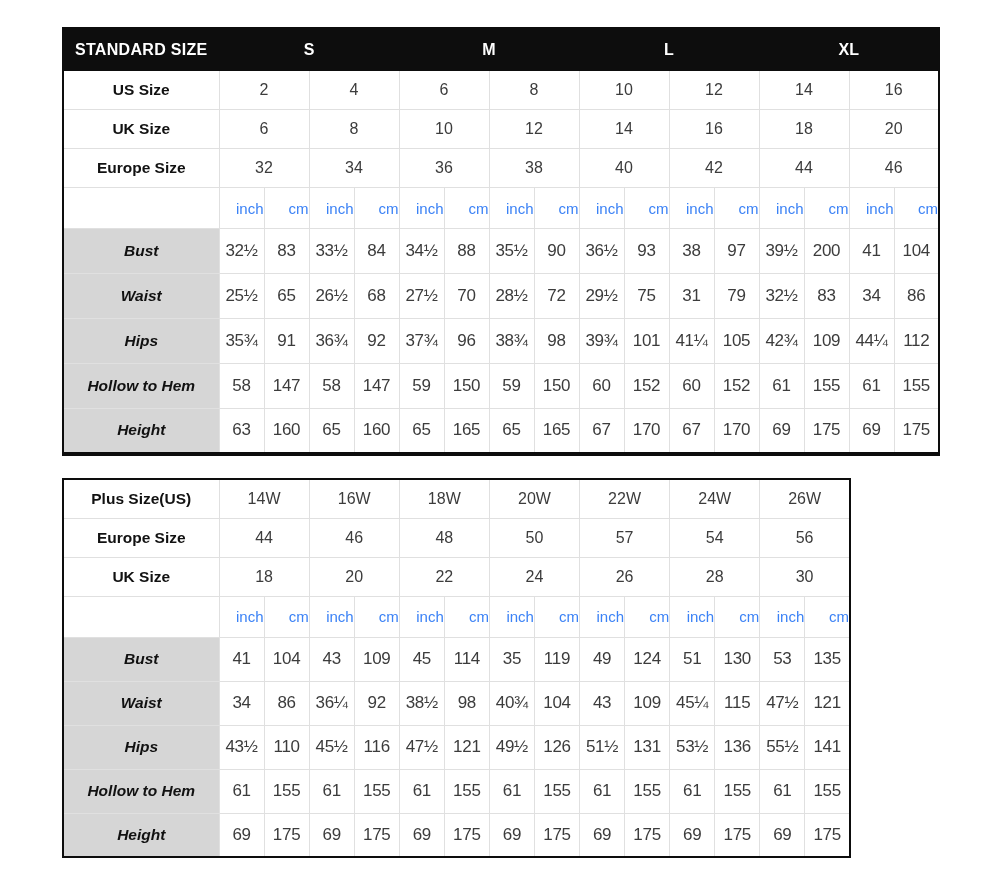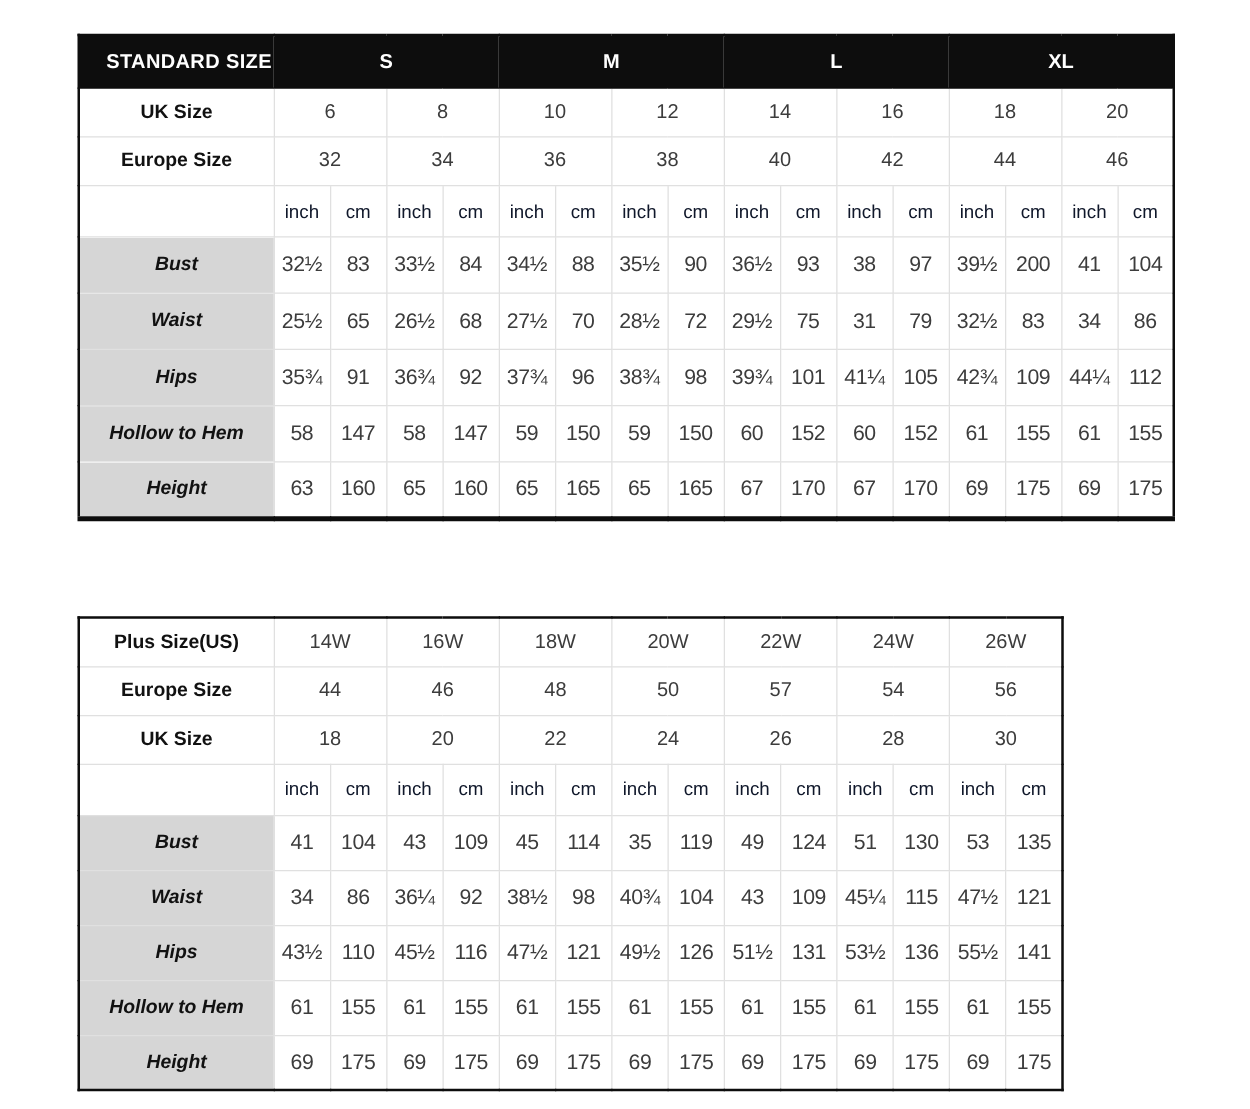--- a/index.html
+++ b/index.html
@@ -24,42 +24,41 @@
   #standard-table {
     top: 27px;
     width: 878px;
     border: 2px solid #0d0d0d;
     border-bottom-width: 4px;
   }
   #plus-table {
     top: 478px;
     width: 789px;
     border: 2px solid #0d0d0d;
-    margin-top: 15px;
   }
   td, th {
     border: 1px solid #e0e0e0;
     text-align: center;
     vertical-align: middle;
     padding: 0;
     overflow: hidden;
     white-space: nowrap;
   }
   
   tr.banner-row th {
     background: #0d0d0d;
     color: #ffffff;
     font-weight: bold;
     font-size: 16px;
     height: 41px;
     border: 1px solid #0d0d0d;
   }
   tr.banner-row th.banner-title {
     text-align: left;
-    padding-left: 21px;
+    padding-left: 11px;
     letter-spacing: 0.3px;
   }
   
   tr.size-row {
     height: 39px;
   }
   tr.size-row th.row-label {
     background: #ffffff;
   }
   tr.size-row td {
@@ -69,21 +68,22 @@
   th.row-label {
     font-weight: bold;
     font-size: 15.5px;
     color: #111111;
   }
   
   tr.unit-row { height: 41px; }
   tr.unit-row th.row-label { background: #ffffff; }
   tr.unit-row td {
     font-size: 15px;
-    color: #0f172a;
+    color: #3b82f6;
+    text-align: right;
   }
   
   tr.measure-row { height: 45px; }
   #plus-table tr.measure-row { height: 44px; }
   tr.measure-row th.row-label {
     background: #d6d6d6;
     font-style: italic;
   }
   tr.measure-row td {
     font-size: 17px;
@@ -118,20 +118,31 @@
     <thead>
         <tr class="banner-row">
           <th class="banner-title">STANDARD SIZE</th>
           <th colspan="4">S</th>
           <th colspan="4">M</th>
           <th colspan="4">L</th>
           <th colspan="4">XL</th>
         </tr>
       </thead>
     <tbody>
+        <tr class="size-row">
+          <th class="row-label">US Size</th>
+          <td colspan="2">2</td>
+          <td colspan="2">4</td>
+          <td colspan="2">6</td>
+          <td colspan="2">8</td>
+          <td colspan="2">10</td>
+          <td colspan="2">12</td>
+          <td colspan="2">14</td>
+          <td colspan="2">16</td>
+        </tr>
         <tr class="size-row">
           <th class="row-label">UK Size</th>
           <td colspan="2">6</td>
           <td colspan="2">8</td>
           <td colspan="2">10</td>
           <td colspan="2">12</td>
           <td colspan="2">14</td>
           <td colspan="2">16</td>
           <td colspan="2">18</td>
           <td colspan="2">20</td>

